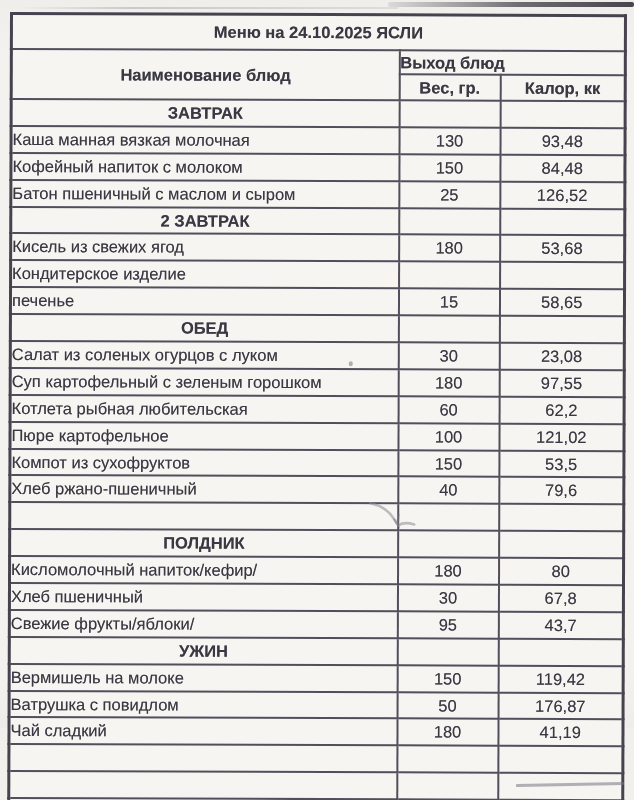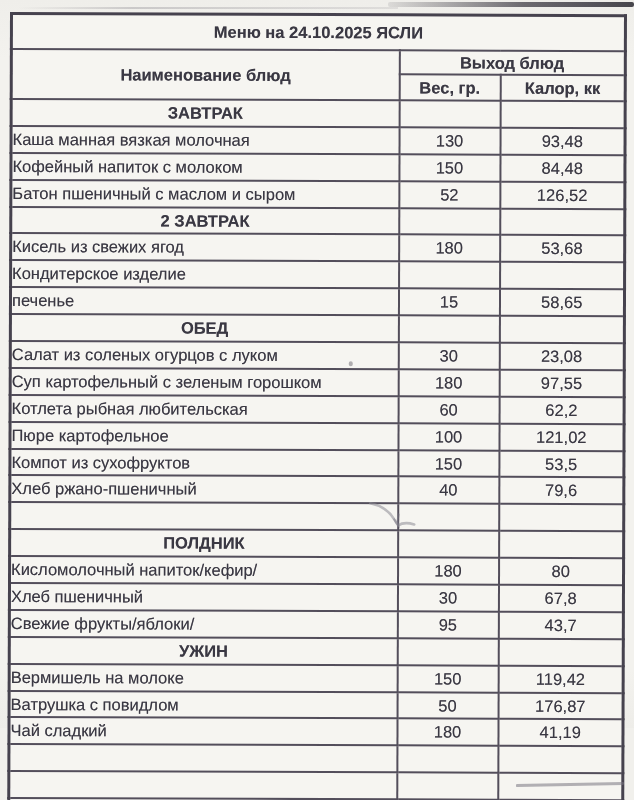--- a/index.html
+++ b/index.html
@@ -54,21 +54,21 @@
     font-weight: bold;
     color: #312f38;
   }
   td.hdr-name {
     text-align: center;
     font-weight: bold;
     font-size: 17px;
   }
   td.hdr-output {
     height: 22px;
-    text-align: center;
+    text-align: left;
     font-weight: bold;
     font-size: 17px;
   }
   td.hdr-sub {
     height: 24px;
     text-align: center;
     font-weight: bold;
     font-size: 17px;
     padding-left: 5px;
   }
@@ -143,21 +143,21 @@
             <td class="c-num">130</td>
             <td class="c-num">93,48</td>
           </tr>
           <tr class="data-row">
             <td class="c-name">Кофейный напиток с молоком</td>
             <td class="c-num">150</td>
             <td class="c-num">84,48</td>
           </tr>
           <tr class="data-row">
             <td class="c-name">Батон пшеничный с маслом и сыром</td>
-            <td class="c-num">52</td>
+            <td class="c-num">25</td>
             <td class="c-num">126,52</td>
           </tr>
           <tr class="data-row">
             <td class="c-section">2 ЗАВТРАК</td>
             <td></td>
             <td></td>
           </tr>
           <tr class="data-row">
             <td class="c-name">Кисель из свежих ягод</td>
             <td class="c-num">180</td>

